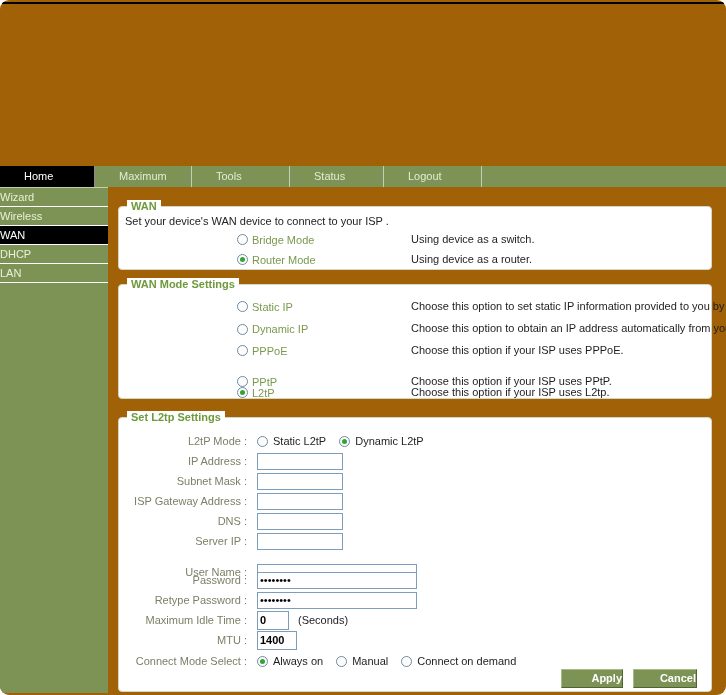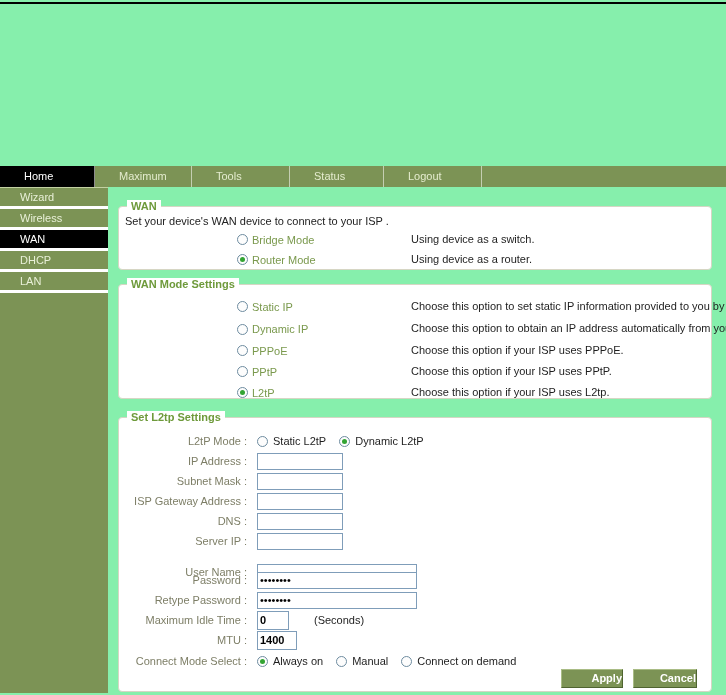--- a/index.html
+++ b/index.html
@@ -1,30 +1,30 @@
 <!DOCTYPE html>
 <html><head>
 <meta charset="utf-8">
 <style>
   html,body{margin:0;padding:0;background:#fff;}
-  .screen{position:relative;width:726px;height:695px;background:#86efac;overflow:hidden;
-          font-family:"Liberation Sans",sans-serif;font-size:11px;color:#222;}
+  .screen{position:relative;width:726px;height:695px;background:#a16207;overflow:hidden;
+          font-family:"Liberation Sans",sans-serif;font-size:11px;color:#222;border-radius:9px;}
   .top-rule{position:absolute;left:0;top:2px;width:726px;height:2px;background:#000;}
 
   
   .navbar{position:absolute;left:0;top:166px;width:726px;height:21px;background:#7C9355;display:flex;}
   .nav-tab{height:21px;line-height:21px;padding-left:24px;box-sizing:border-box;color:#E4ECCE;
            border-right:1px solid rgba(255,255,255,0.55);cursor:default;}
   .nav-tab.active{background:#000;color:#fff;}
   .nav-fill{flex:1;}
 
   
   .sidebar{position:absolute;left:0;top:187px;width:108px;height:506px;background:#7C9355;}
-  .side-item{height:18px;line-height:18px;padding-left:20px;color:#E9F0D8;
-             border-bottom:3px solid #ffffff;cursor:default;}
+  .side-item{height:18px;line-height:18px;padding-left:0;color:#E9F0D8;
+             border-bottom:1px solid #ffffff;cursor:default;}
   .side-item.first{border-top:1px solid #C3D1A2;}
   .side-item.active{background:#000;color:#fff;}
 
   
   .fs{position:absolute;border:1px solid #D6D6C4;border-radius:4px;background:#fff;}
   .fs-legend{position:absolute;top:-7px;left:8px;background:#fff;padding:0 4px;
              color:#6E9A3B;font-weight:bold;}
   .fs1{left:118px;top:206px;width:592px;height:62px;}
   .fs2{left:118px;top:284px;width:592px;height:113px;}
   .fs3{left:118px;top:417px;width:592px;height:273px;}
@@ -46,21 +46,21 @@
   .frm-row{position:absolute;left:0;display:flex;align-items:center;height:18px;}
   .frm-label{width:128px;text-align:right;color:#7D7E66;flex:none;}
   .frm-ctl{margin-left:10px;display:flex;align-items:center;gap:5px;}
   .txt{border:1px solid #7F9DB9;height:17px;box-sizing:border-box;
        font-family:"Liberation Sans",sans-serif;font-size:11px;padding:0 2px;background:#fff;}
   .txt.small{width:86px;}
   .txt.wide{width:160px;}
   .txt.idle{width:32px;height:19px;font-weight:bold;}
   .txt.mtu{width:40px;height:19px;font-weight:bold;}
   .radio-lab{color:#1e1e1e;margin-right:8px;}
-  .note{color:#1e1e1e;margin-left:20px;}
+  .note{color:#1e1e1e;margin-left:4px;}
 
   
   .btn{position:absolute;height:19px;line-height:17px;text-align:right;color:#fff;font-weight:bold;
        background:#7C9355;border:1px solid;border-color:#A9BC85 #4F6430 #4F6430 #A9BC85;
        box-sizing:border-box;cursor:pointer;}
   .btn-apply{left:442px;top:251px;width:62px;}
   .btn-cancel{left:514px;top:251px;width:64px;}
 </style>
 </head>
 <body>
@@ -110,21 +110,21 @@
     <div class="opt-row" style="top:37px;align-items:flex-end;">
       <span class="radio"></span>
       <span class="opt-label">Dynamic IP</span>
       <span class="opt-desc">Choose this option to obtain an IP address automatically from your ISP.</span>
     </div>
     <div class="opt-row" style="top:59px;">
       <span class="radio"></span>
       <span class="opt-label">PPPoE</span>
       <span class="opt-desc">Choose this option if your ISP uses PPPoE.</span>
     </div>
-    <div class="opt-row" style="top:80px;justify-content:space-between;">
+    <div class="opt-row" style="top:90px;justify-content:space-between;">
       <span class="radio"></span>
       <span class="opt-label">PPtP</span>
       <span class="opt-desc">Choose this option if your ISP uses PPtP.</span>
     </div>
     <div class="opt-row" style="top:101px;">
       <span class="radio sel"></span>
       <span class="opt-label">L2tP</span>
       <span class="opt-desc">Choose this option if your ISP uses L2tp.</span>
     </div>
   </div>

